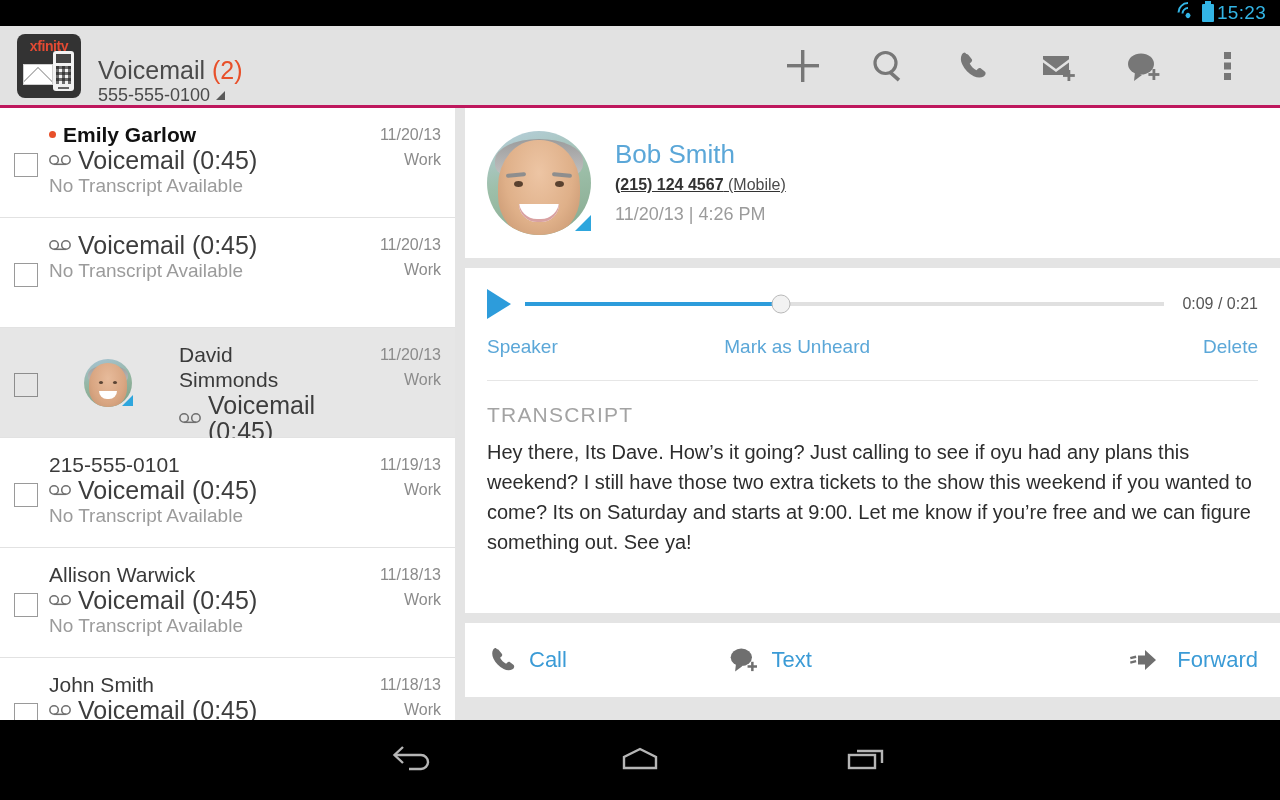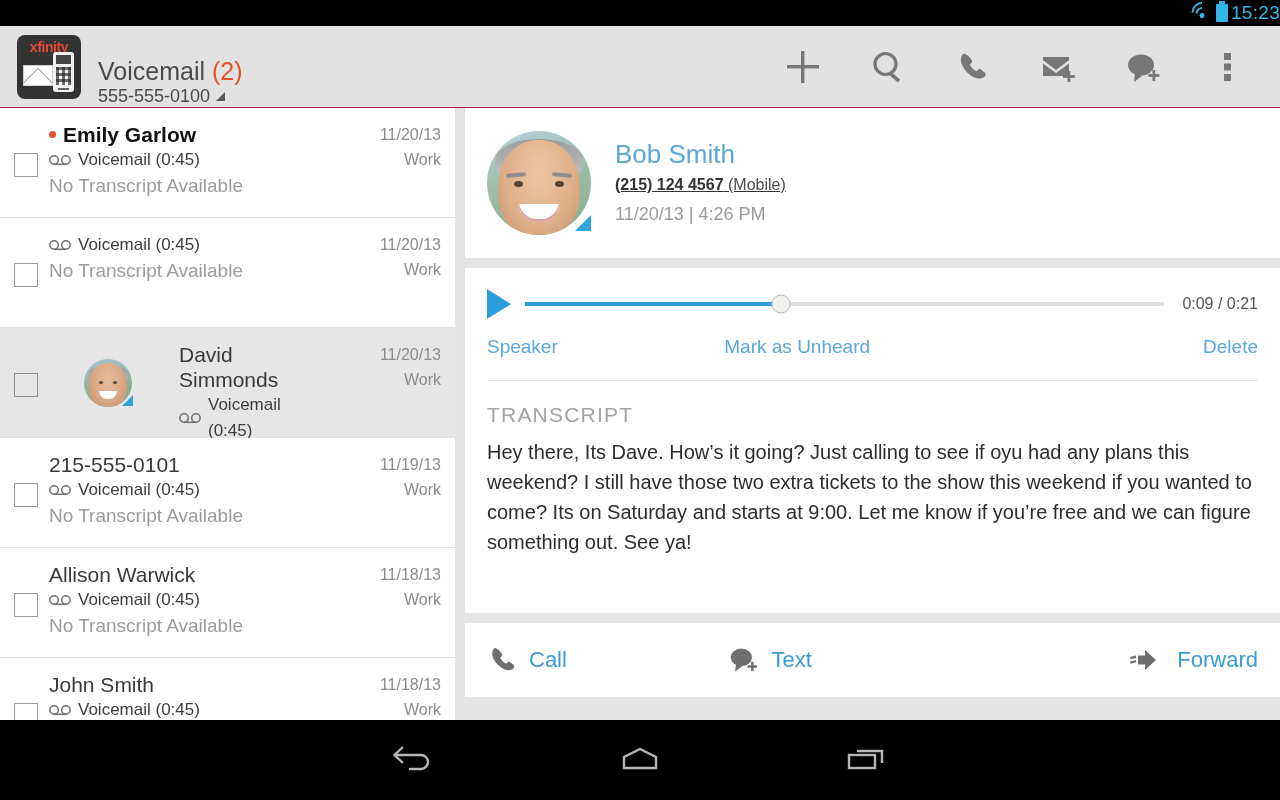--- a/index.html
+++ b/index.html
@@ -8,41 +8,41 @@
     font-family:"Liberation Sans", sans-serif;
     background:#000;
     -webkit-font-smoothing:antialiased;
   }
   .screen { position:relative; width:1280px; height:800px; background:#000; }
 
   
   .statusbar {
     position:absolute; top:0; left:0; width:1280px; height:26px;
     background:#000; display:flex; align-items:center;
-    justify-content:flex-end; gap:3px;
+    justify-content:flex-end; padding-right:14px; gap:3px;
   }
   .wifi-ic { position:relative; width:22px; height:16px; }
   .wifi-ic i {
     position:absolute; left:50%; bottom:0; transform:translateX(-50%);
     border:2.5px solid #33b5e5; border-radius:50%;
     border-bottom-color:transparent; border-left-color:transparent;
     border-right-color:transparent;
   }
   .wifi-ic i:nth-child(1){ width:21px; height:21px; bottom:-2px; transform:translateX(-50%) rotate(-45deg); }
   .wifi-ic i:nth-child(2){ width:13px; height:13px; bottom:1px;  transform:translateX(-50%) rotate(-45deg); }
   .wifi-ic i:nth-child(3){ width:5px;  height:5px;  bottom:3px;  transform:translateX(-50%) rotate(-45deg);
                             background:#33b5e5; border-radius:50%; border:none; }
   .batt-ic { width:12px; height:18px; background:#33b5e5; border-radius:1px; position:relative; }
   .batt-ic:after { content:""; position:absolute; top:-3px; left:3px; width:6px; height:3px; background:#33b5e5; }
   .clock { color:#33b5e5; font-size:19px; letter-spacing:.3px; }
 
   
   .appbar {
     position:absolute; top:26px; left:0; width:1280px; height:82px;
-    background:#e2e2e2; border-bottom:1px solid #be185d;
+    background:#e2e2e2; border-bottom:3px solid #be185d;
     display:flex; align-items:center;
   }
   .logo {
     width:64px; height:64px; margin-left:17px; border-radius:8px;
     background:#333333; position:relative; flex:none; overflow:hidden;
   }
   .logo .brand {
     position:absolute; top:4px; left:0; width:100%; text-align:center;
     color:#e34a33; font-size:14px; font-weight:bold; letter-spacing:-.4px;
   }
@@ -111,21 +111,21 @@
   .avatar .eyeL,.avatar .eyeR { position:absolute; top:45%; width:4px; height:3px; background:#5a4434; border-radius:50%; }
   .avatar .eyeL { left:32%; } .avatar .eyeR { right:32%; }
   .badge-tri {
     position:absolute; right:-1px; bottom:1px; width:0; height:0;
     border-left:11px solid transparent; border-bottom:11px solid #2ea6dd;
   }
   .rowtext { margin-left:11px; flex:1; min-width:0; }
   .rname { font-size:21px; color:#3a3a3a; line-height:25px; display:flex; align-items:center; }
   .rname.unread { font-weight:bold; color:#111; }
   .dot { width:7px; height:7px; border-radius:50%; background:#e8502a; margin-right:7px; flex:none; }
-  .rsub { font-size:17px; color:#3d3d3d; line-height:26px; display:flex; align-items:center; gap:7px; }
+  .rsub { font-size:25px; color:#3d3d3d; line-height:26px; display:flex; align-items:center; gap:7px; }
   .rprev { font-size:19px; color:#9b9b9b; line-height:26px; white-space:nowrap; overflow:hidden; text-overflow:ellipsis; }
   .rmeta { text-align:right; flex:none; width:86px; }
   .rdate { font-size:16px; color:#8b8b8b; line-height:25px; }
   .rlabel { font-size:16px; color:#8b8b8b; line-height:26px; }
   .vm-ic { width:22px; height:12px; flex:none; }
 
   
   .detail { position:absolute; left:465px; top:0; width:815px; height:612px; }
   .card { background:#fff; }
   .card-contact { height:150px; display:flex; align-items:center; padding-left:22px; }

